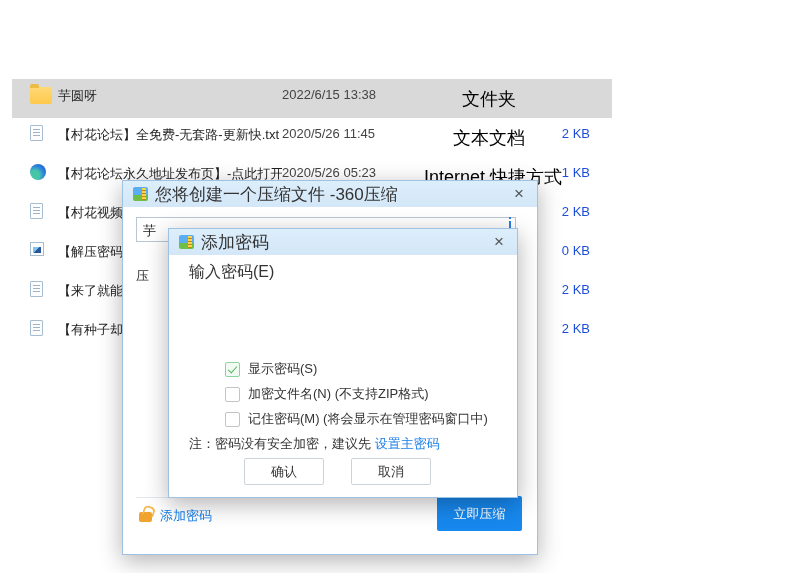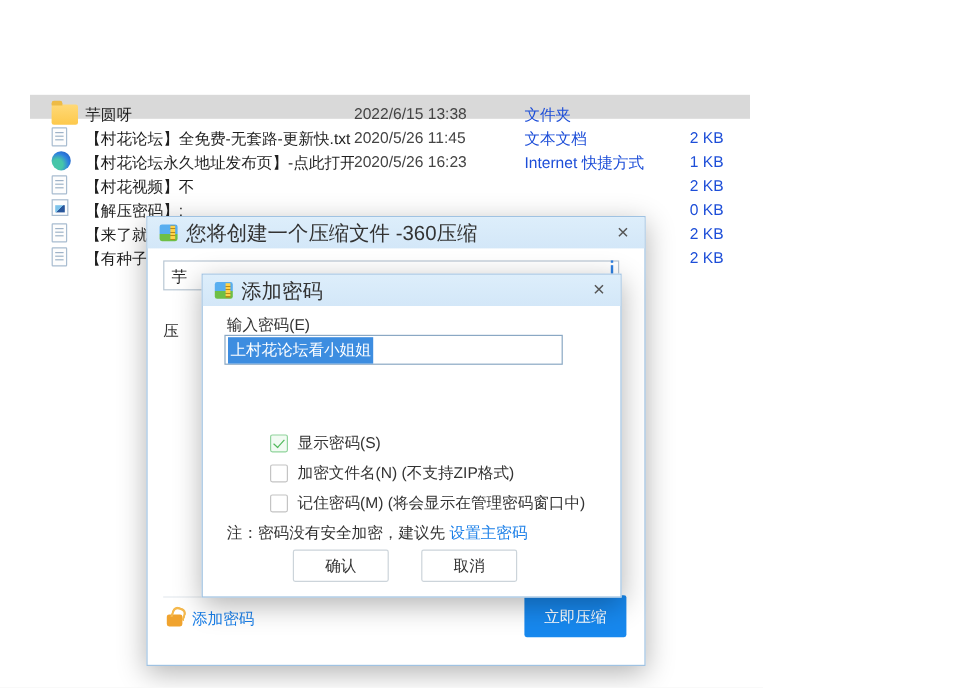--- a/index.html
+++ b/index.html
@@ -35,46 +35,46 @@
   .zip-ico::after { content:""; position:absolute; right:2px; top:1px; width:4px; height:12px; background:repeating-linear-gradient(180deg,#ffd24a 0 2px,#b98a16 2px 3px); }
   .lock-ico { position:relative; width:13px; height:10px; background:#f0a32e; border-radius:2px; margin-top:6px; }
   .lock-ico::before { content:""; position:absolute; left:4px; top:-6px; width:8px; height:8px; border:2px solid #f5b94d; border-bottom:none; border-radius:5px 5px 0 0; transform:rotate(18deg); }
 
   
   .hdr-row { position:absolute; left:0; top:45px; width:620px; height:30px; font-size:13px; color:#5a5a5a; }
   .hdr-cell { position:absolute; top:7px; cursor:default; }
   .hdr-sep { position:absolute; top:3px; width:1px; height:22px; background:#e8e8e8; }
   .sort-up { position:absolute; left:147px; top:-1px; width:7px; height:7px; border-left:1.4px solid #9a9a9a; border-top:1.4px solid #9a9a9a; transform:rotate(45deg); }
   .rows { position:absolute; left:0; top:79px; width:620px; }
-  .frow { position:relative; width:600px; height:20px; margin-left:25px; }
+  .frow { position:relative; width:600px; height:39px; margin-left:12px; }
   .frow.selected { background:#d9d9d9; }
   .frow .ic { position:absolute; left:18px; top:7px; }
   .frow .nm { position:absolute; left:46px; top:8px; width:224px; font-size:13px; color:#1f1f1f; white-space:nowrap; overflow:hidden; }
   .frow .dt { position:absolute; left:270px; top:8px; width:135px; font-size:13px; color:#444; white-space:nowrap; }
-  .frow .tp { position:absolute; left:412px; top:8px; width:130px; font-size:13px; color:#1d4ed8; white-space:nowrap; }
+  .frow .tp { position:absolute; left:412px; top:8px; width:130px; font-size:18px; color:#000000; white-space:nowrap;text-align:center; }
   .frow .sz { position:absolute; left:460px; top:8px; width:118px; font-size:13px; color:#1d4ed8; text-align:right; }
 
   
   .dlg { position:absolute; background:#fff; border:1px solid #9fc2e2; box-shadow:0 6px 22px rgba(0,0,0,.3); }
   .dlg-titlebar { position:relative; height:26px; background:linear-gradient(180deg,#ddeefb,#d3e7f8); display:flex; align-items:center; padding:0 10px; }
   .dlg-title { font-size:17px; color:#333; margin-left:7px; }
   .dlg-close { margin-left:auto; font-size:17px; line-height:16px; color:#555; cursor:default; padding:0 3px; }
 
   .outer-dlg { left:122px; top:180px; width:416px; height:375px; z-index:10; }
   .outer-input { position:absolute; left:13px; top:36px; width:380px; height:25px; border:1px solid #b9c7d4; background:#fff; font-size:13px; color:#222; padding:4px 6px; }
   .caret-art { position:absolute; left:386px; top:40px; width:2px; height:12px; background:#2d7fe0; }
   .caret-art::before { content:""; position:absolute; left:0; top:-4px; width:2px; height:2px; background:#2d7fe0; }
   .outer-side-label { position:absolute; left:13px; top:86px; font-size:13px; color:#333; }
   .outer-sep { position:absolute; left:13px; top:316px; width:380px; height:1px; background:#e4e9ee; }
   .addpw-row { position:absolute; left:16px; top:322px; display:flex; align-items:center; gap:8px; cursor:pointer; }
   .addpw-label { font-size:13px; color:#1a7fe8; padding-top:4px; }
   .compress-btn { position:absolute; left:314px; top:315px; width:85px; height:35px; background:#1788ee; color:#fff; font-size:13px; border:none; border-radius:2px; font-family:Liberation Mono, monospace; }
 
   .pw-dlg { left:168px; top:228px; width:350px; height:270px; z-index:20; }
-  .pw-label { position:absolute; left:20px; top:33px; font-size:13px; color:#333; }
+  .pw-label { position:absolute; left:20px; top:33px; font-size:16px; color:#333; }
   .pw-inputbox { position:absolute; left:18px; top:50px; width:282px; height:25px; border:1px solid #8aa8c4; background:#fff; display:flex; align-items:center; padding-left:2px; }
   .pw-selected { background:#3d8de0; color:#fff; font-size:13px; padding:2px 2px; white-space:nowrap; }
   .cb-row { position:absolute; left:20px; display:flex; align-items:center; gap:8px;padding-left:36px; }
   .cb-box { width:15px; height:15px; border:1px solid #c4c4c4; background:#fff; position:relative; border-radius:2px; }
   .cb-box.checked { border-color:#8fd39b; background:#f2fbf3; }
   .cb-box.checked::after { content:""; position:absolute; left:4px; top:1px; width:4px; height:8px; border-right:1.6px solid #52b95c; border-bottom:1.6px solid #52b95c; transform:rotate(42deg); }
   .cb-label { font-size:13px; color:#333; }
   .pw-note { position:absolute; left:20px; top:206px; font-size:13px; color:#333; }
   .pw-note .lnk { color:#1a7fe8; cursor:pointer; }
   .pw-btn { position:absolute; top:229px; width:80px; height:27px; background:#fff; border:1px solid #ccd4da; border-radius:2px; font-size:13px; color:#333; font-family:inherit; }
@@ -99,21 +99,21 @@
     <div class="frow">
       <span class="ic file-ico"></span>
       <span class="nm">【村花论坛】全免费-无套路-更新快.txt</span>
       <span class="dt">2020/5/26 11:45</span>
       <span class="tp">文本文档</span>
       <span class="sz">2 KB</span>
     </div>
     <div class="frow">
       <span class="ic edge-ico"></span>
       <span class="nm">【村花论坛永久地址发布页】-点此打开</span>
-      <span class="dt">2020/5/26 16:23</span>
+      <span class="dt">2020/5/26 05:23</span>
       <span class="tp">Internet 快捷方式</span>
       <span class="sz">1 KB</span>
     </div>
     <div class="frow">
       <span class="ic file-ico"></span>
       <span class="nm">【村花视频】不</span>
       <span class="sz">2 KB</span>
     </div>
     <div class="frow">
       <span class="ic img-ico"></span>
@@ -149,23 +149,20 @@
     <button class="compress-btn">立即压缩</button>
   </div>
 
   <div class="dlg pw-dlg">
     <div class="dlg-titlebar">
       <span class="zip-ico"></span>
       <span class="dlg-title">添加密码</span>
       <span class="dlg-close">×</span>
     </div>
     <span class="pw-label">输入密码(E)</span>
-    <div class="pw-inputbox">
-      <span class="pw-selected">上村花论坛看小姐姐</span>
-    </div>
     <div class="cb-row" style="top:131px">
       <span class="cb-box checked"></span>
       <span class="cb-label">显示密码(S)</span>
     </div>
     <div class="cb-row" style="top:156px">
       <span class="cb-box"></span>
       <span class="cb-label">加密文件名(N) (不支持ZIP格式)</span>
     </div>
     <div class="cb-row" style="top:181px">
       <span class="cb-box"></span>

